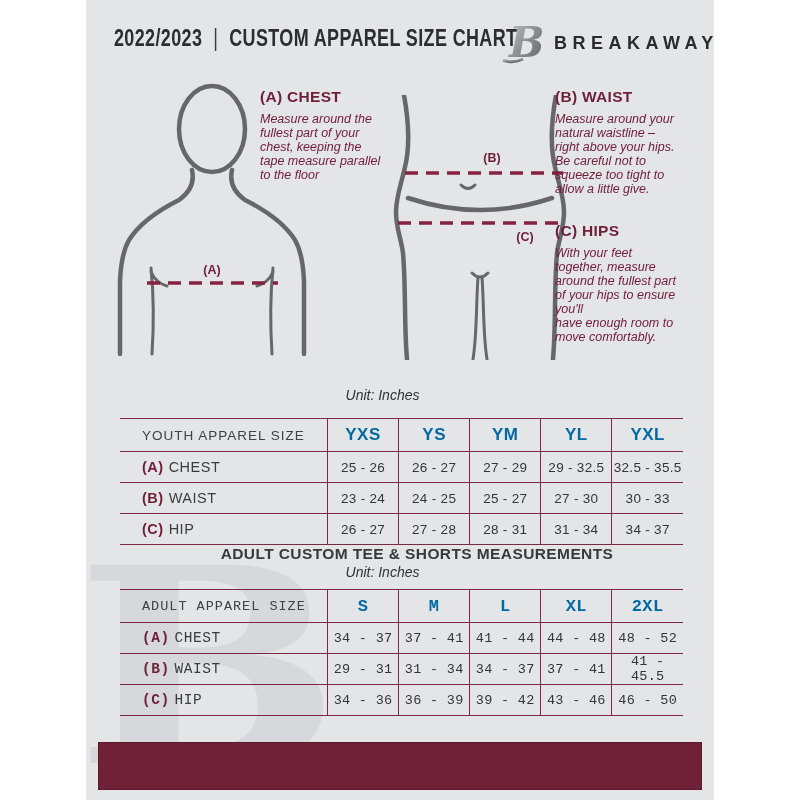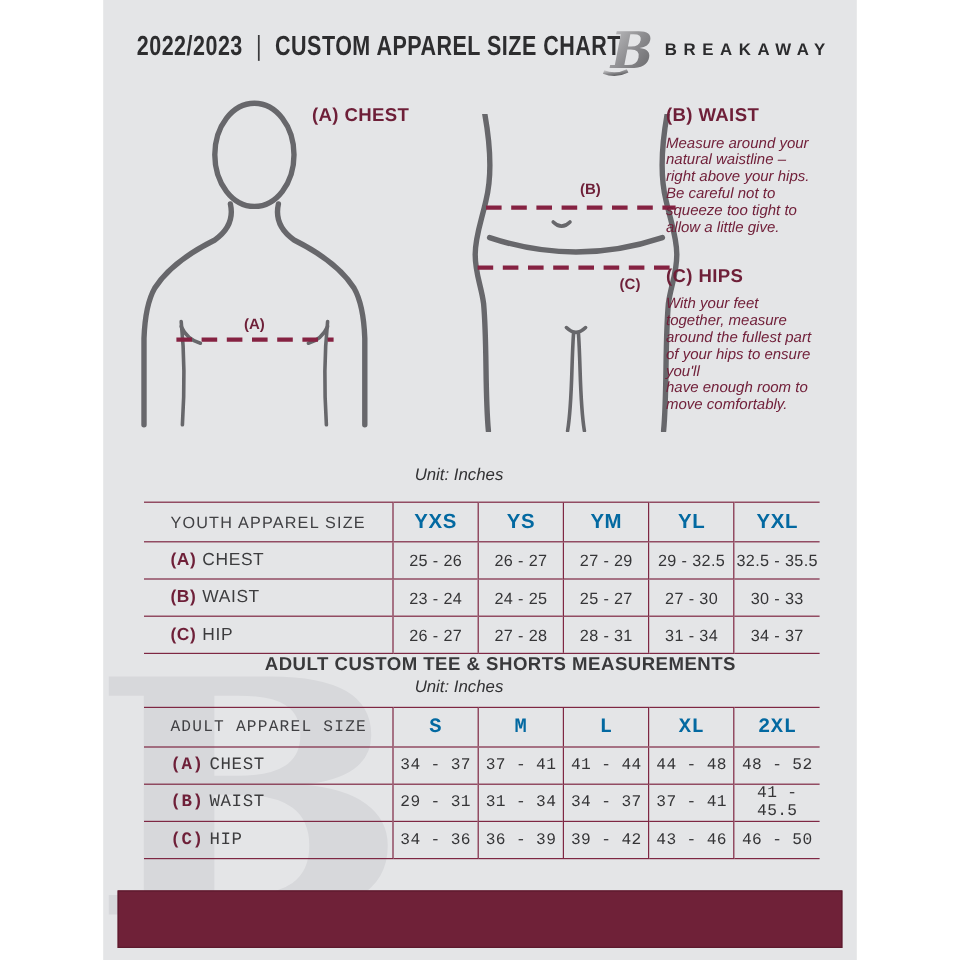--- a/index.html
+++ b/index.html
@@ -17,21 +17,21 @@
   .hdr-left{
     position:absolute;left:28px;top:25px;white-space:nowrap;
     font-weight:bold;font-size:23px;color:#2d2d2f;
     transform:scaleX(0.78);transform-origin:0 50%;
     letter-spacing:0.5px;
   }
   .hdr-left .divider{margin:0 14px;font-weight:normal;color:#3a3a3c;}
   .logo-svg{position:absolute;left:413px;top:16px;}
   .brand{
     position:absolute;left:468px;top:33px;
-    font-weight:bold;font-size:14px;letter-spacing:5.5px;color:#2b2b2d;
+    font-weight:bold;font-size:18px;letter-spacing:5.5px;color:#2b2b2d;
     white-space:nowrap;
   }
   
   .fig{position:absolute;}
   .fig-top{left:29px;top:82px;}
   .fig-bottom{left:307px;top:95px;}
   .guide-head{
     position:absolute;font-weight:bold;font-size:15.5px;color:#6e1f38;
     letter-spacing:0.3px;white-space:nowrap;
   }
@@ -141,20 +141,25 @@
     <path class="body-line-thin" d="M 68 90 Q 75 97 82 90"></path>
     <path class="body-line" d="M 15 103 Q 87 127 159 103"></path>
     <line class="dash-line" x1="5" y1="128" x2="172" y2="128"></line>
     <text class="marker-label" x="132" y="146" text-anchor="middle">(C)</text>
     <path class="body-line-thin" d="M 79 178 Q 87 186 95 178"></path>
     <path class="body-line-thin" d="M 85 182 C 83 210 84 240 80 264"></path>
     <path class="body-line-thin" d="M 89 182 C 91 210 90 240 94 264"></path>
   </svg>
 
   <div class="guide-head gh-chest">(A) CHEST</div>
+  <div class="guide-text gt-chest">Measure around the
+fullest part of your
+chest, keeping the
+tape measure parallel
+to the floor</div>
   <div class="guide-head gh-waist">(B) WAIST</div>
   <div class="guide-text gt-waist">Measure around your
 natural waistline –
 right above your hips.
 Be careful not to
 squeeze too tight to
 allow a little give.</div>
   <div class="guide-head gh-hips">(C) HIPS</div>
   <div class="guide-text gt-hips">With your feet
 together, measure

